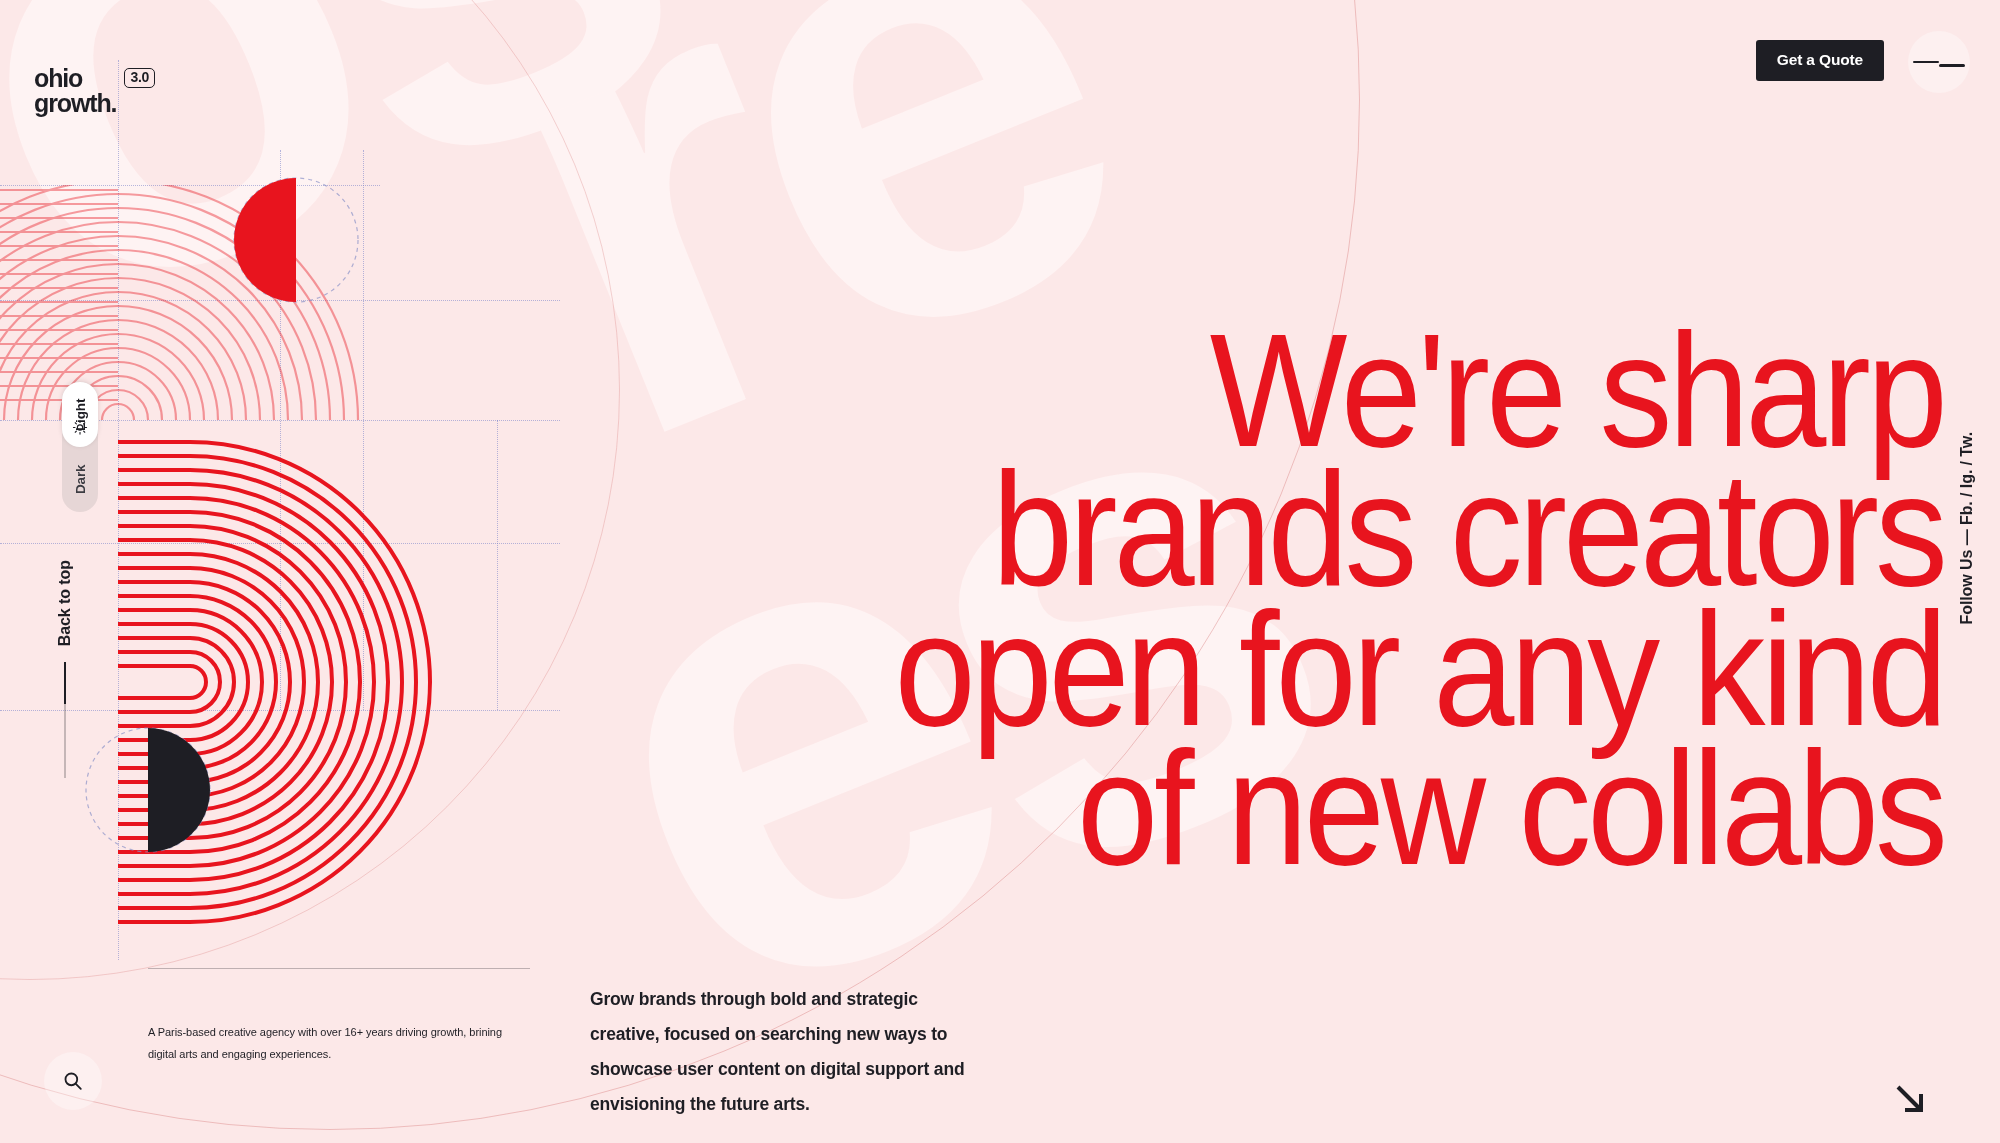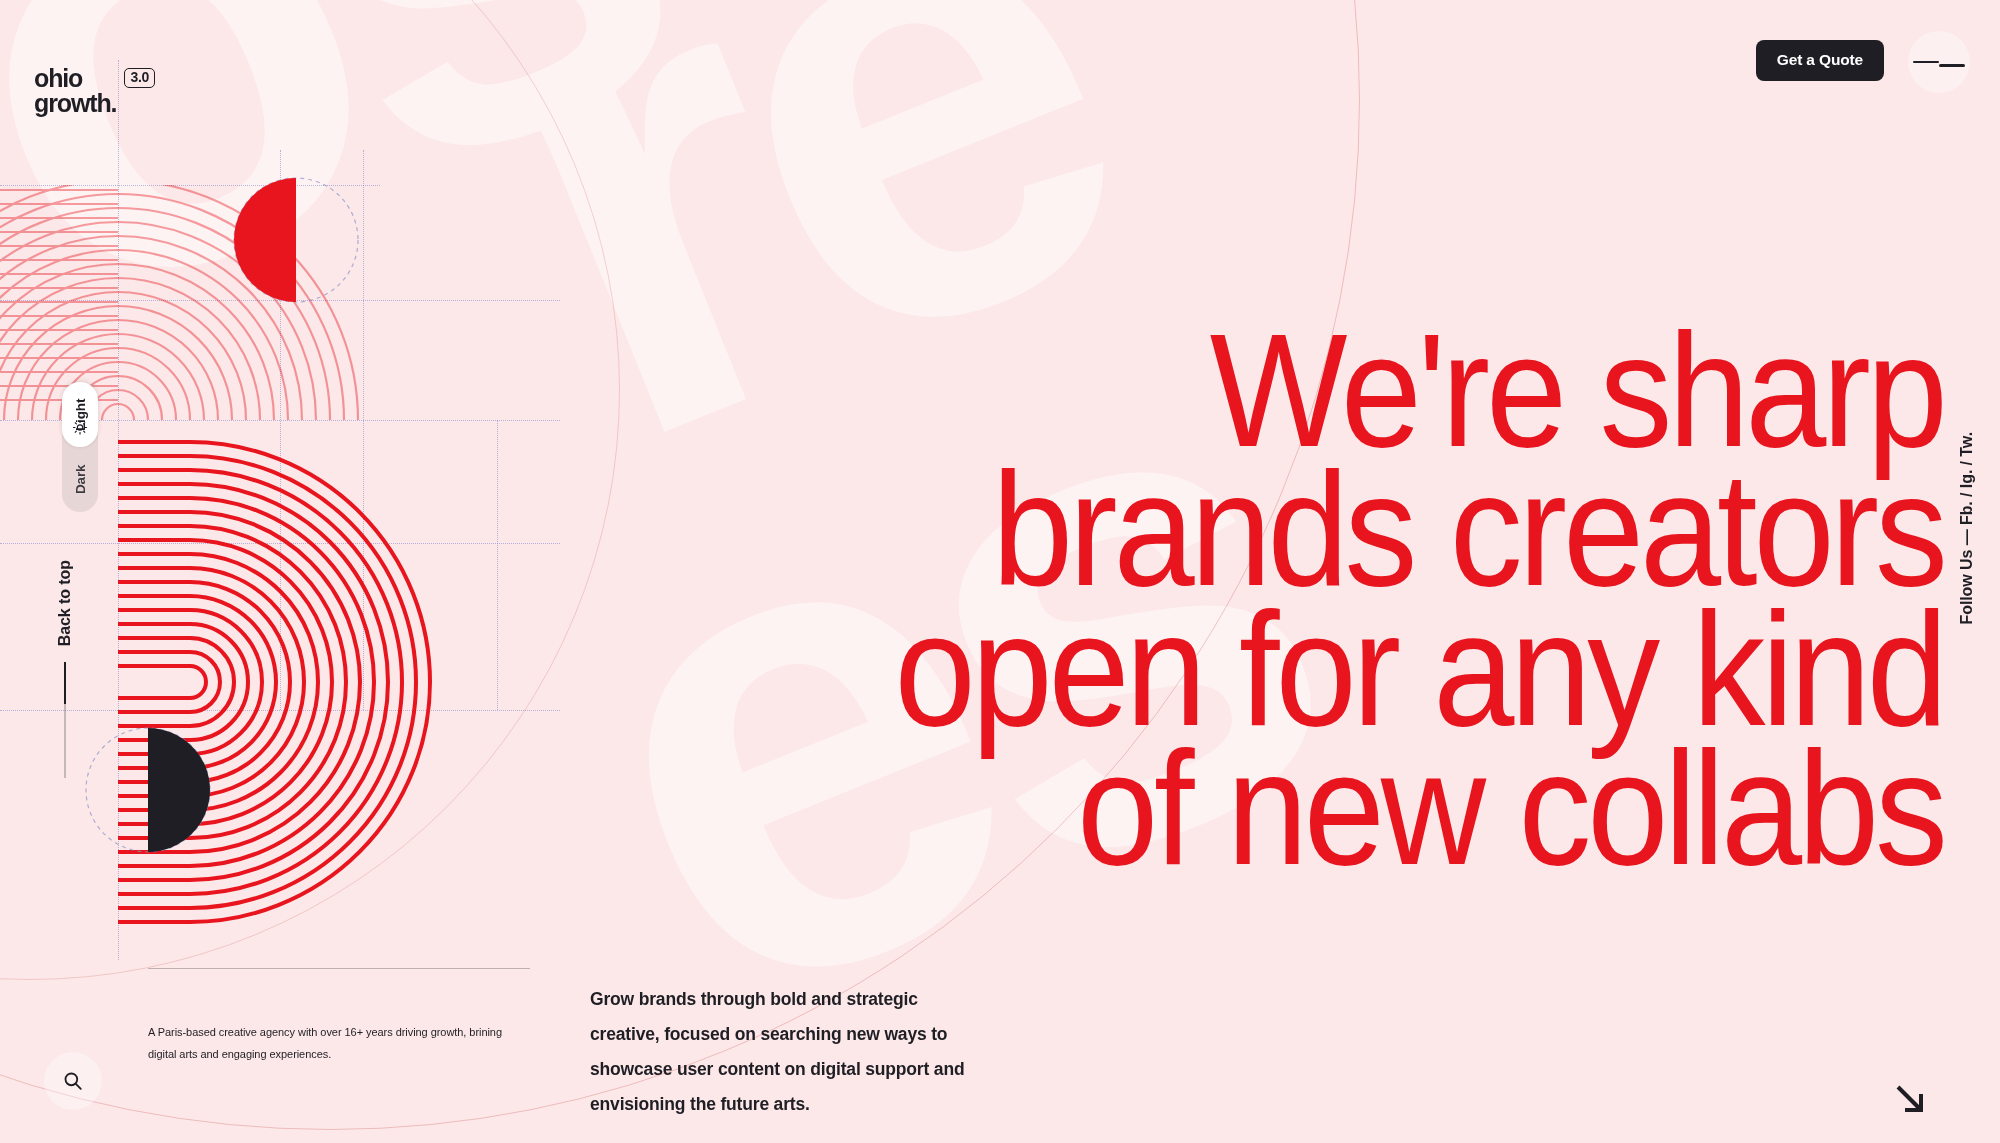--- a/index.html
+++ b/index.html
@@ -57,21 +57,21 @@
   }
   .logo-text .l2{ display:block; }
   .badge{
     display:inline-block; font-size:14px; font-weight:700; letter-spacing:-.02em;
     border:1.6px solid #1E1E24; border-radius:5px; padding:1px 5px 2px; line-height:1.06;
     margin-top:2px;
   }
   .quote-btn{
     position:absolute; right:116px; top:40px;
     background:#1E1E24; color:#fff;
-    border:none; border-radius:8px;
+    border:none; border-radius:3px;
     font-family:inherit; font-weight:700; font-size:15.5px; letter-spacing:-.01em;
     padding:11px 21px 12px; cursor:pointer;
   }
   .burger{
     position:absolute; right:30px; top:31px;
     width:62px; height:62px; border-radius:50%;
     background:rgba(255,255,255,.34);
     display:flex; align-items:center; justify-content:center; cursor:pointer;
     border:none;
   }

